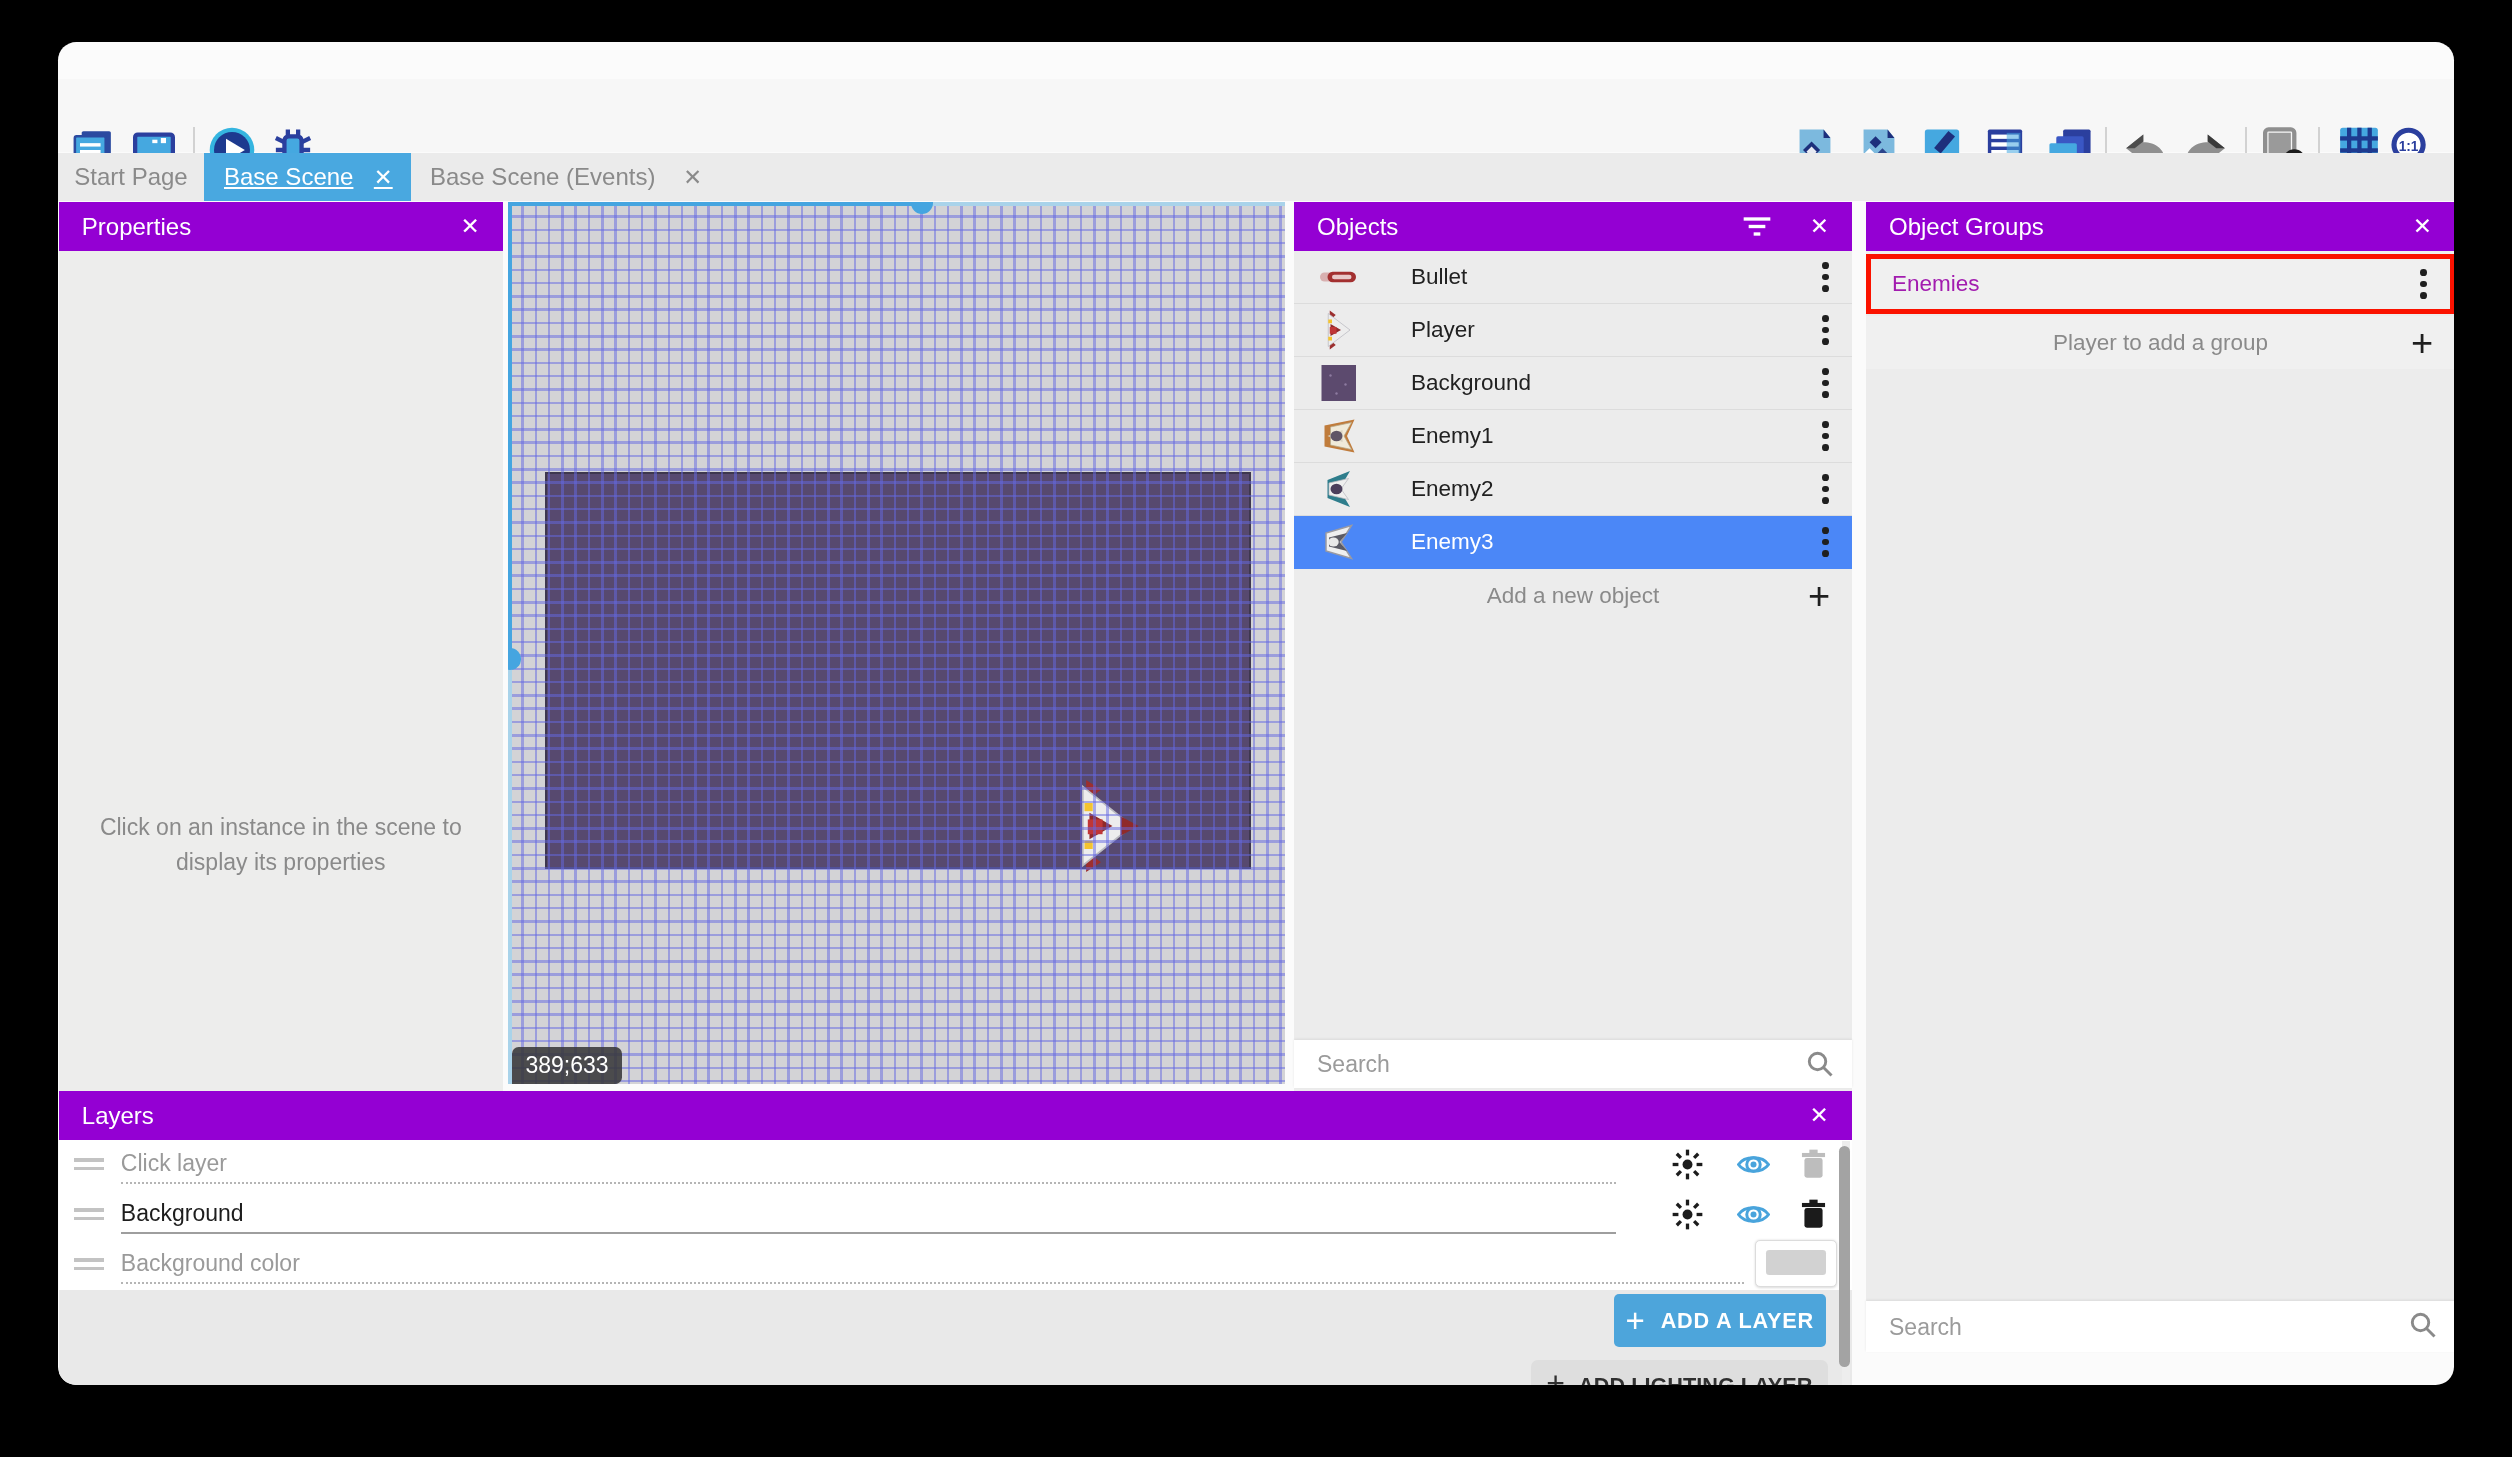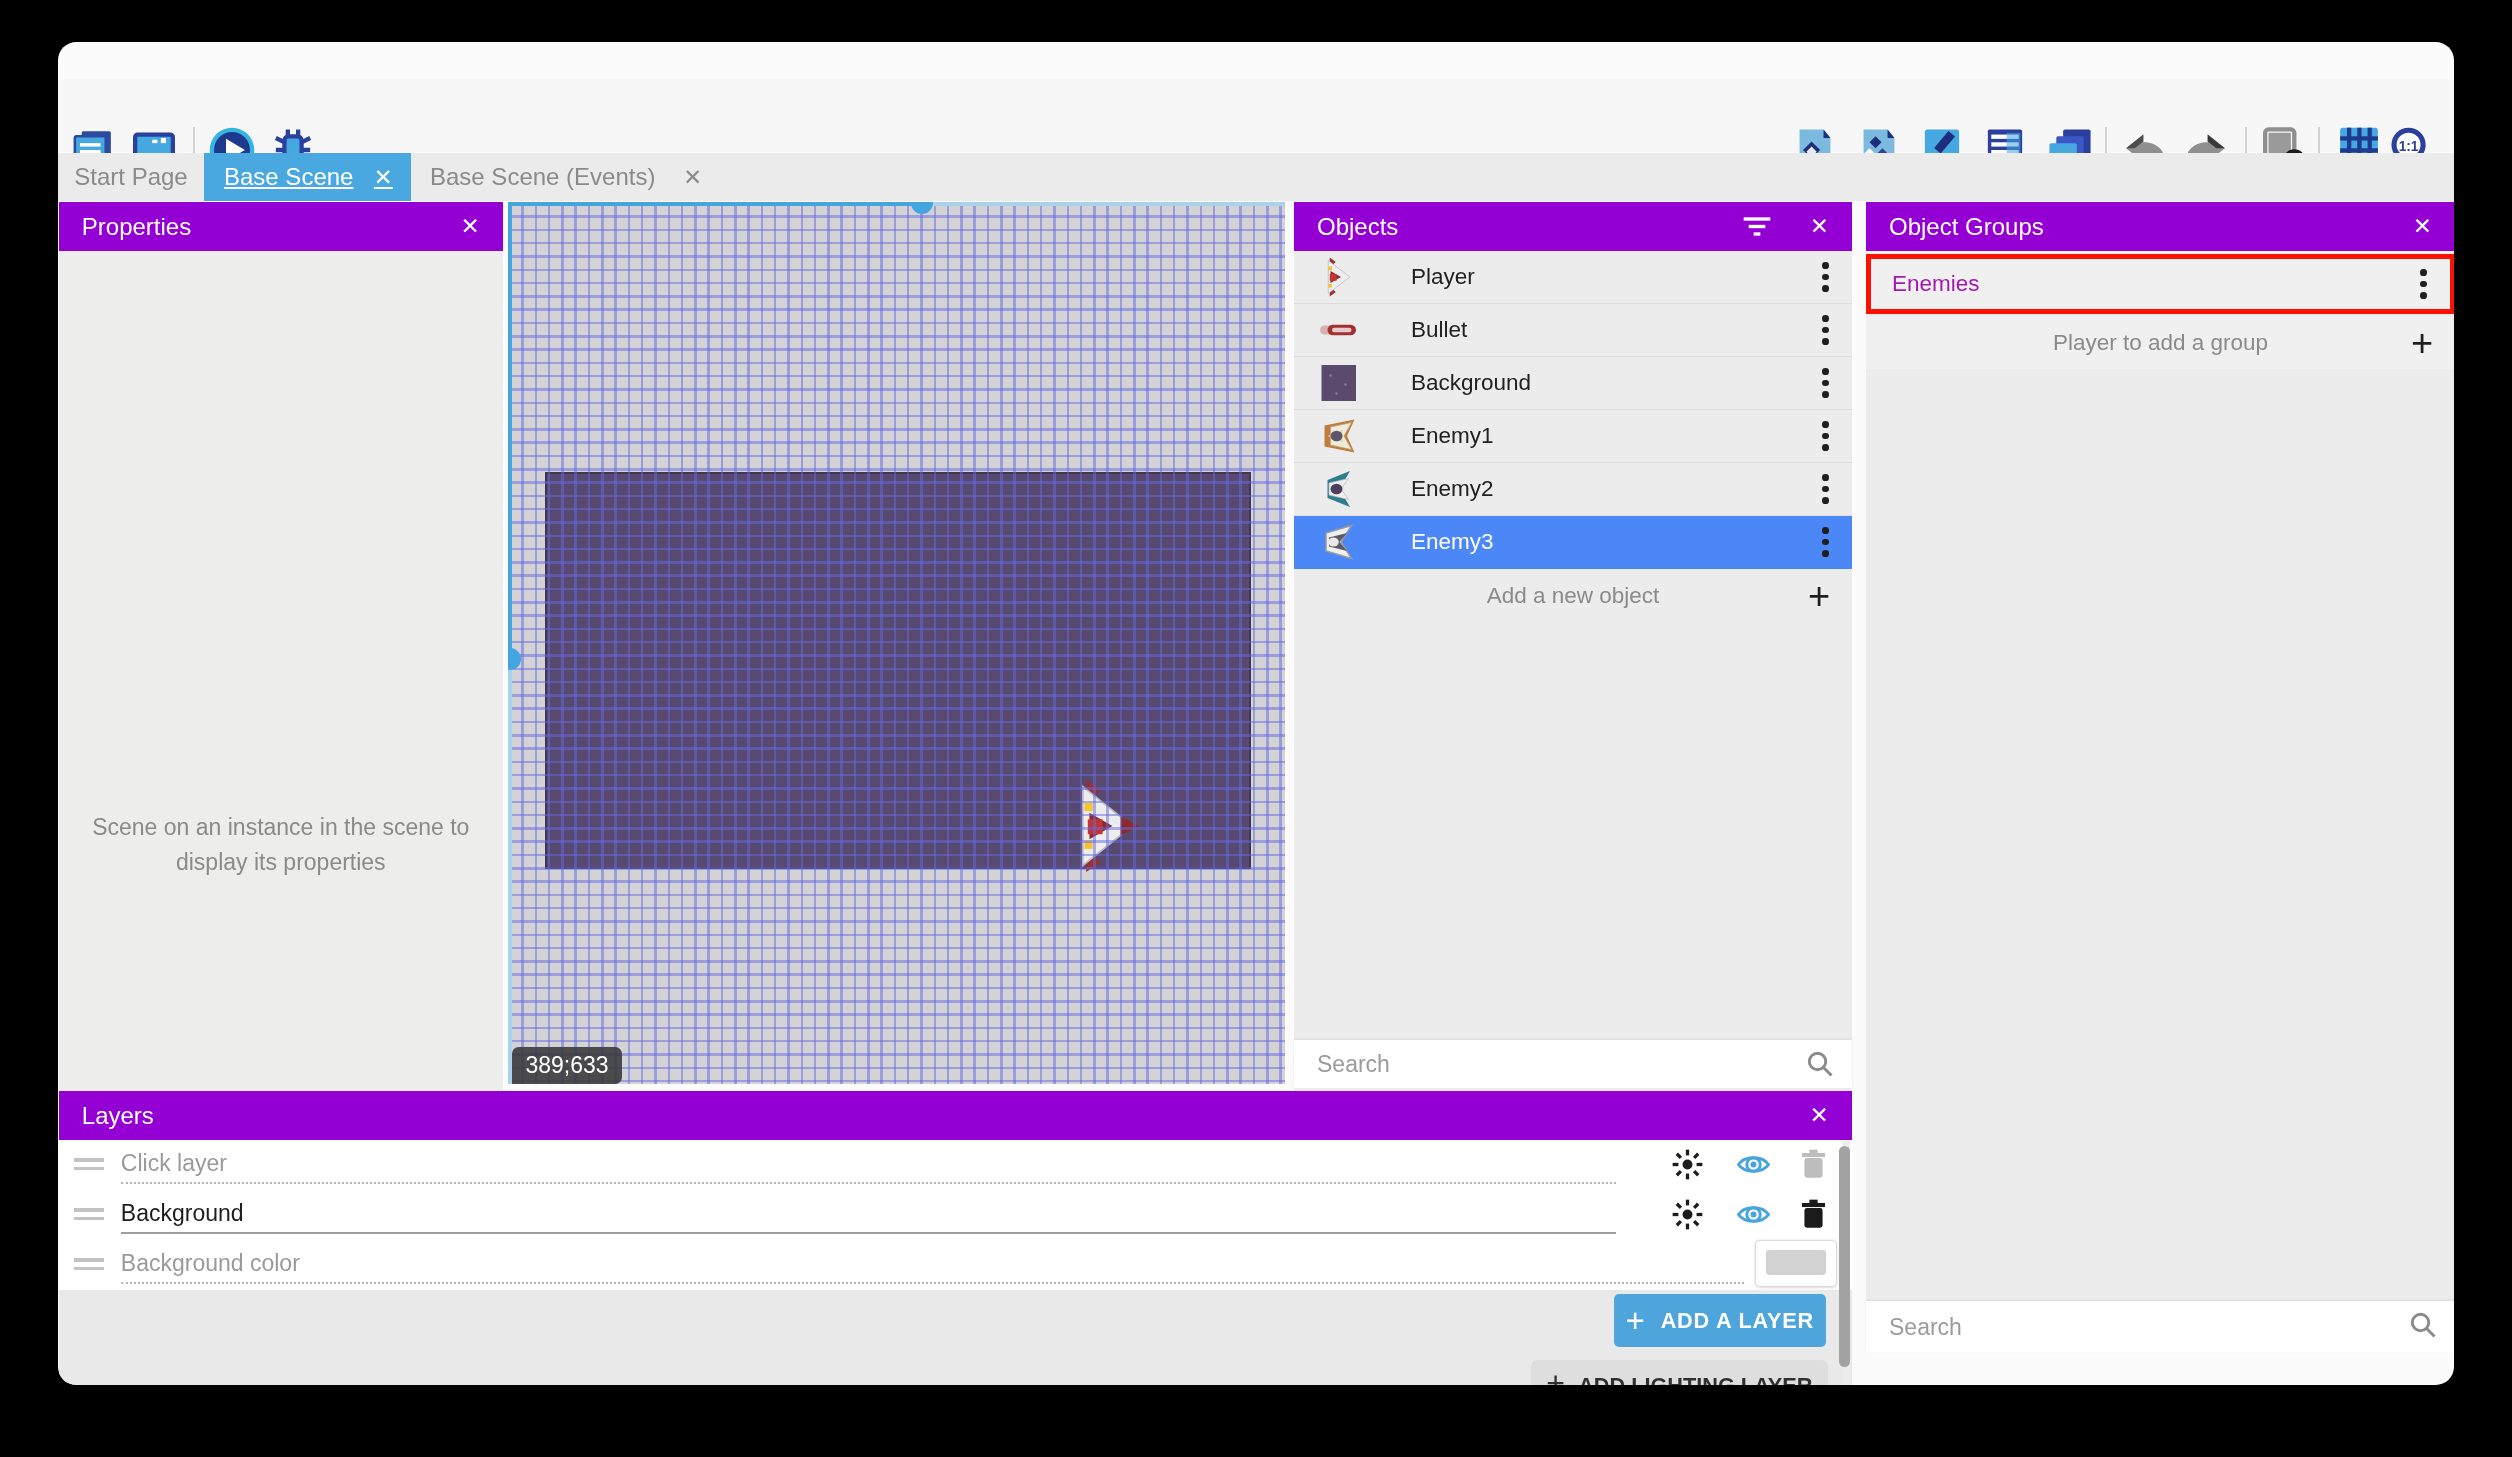--- a/index.html
+++ b/index.html
@@ -188,21 +188,21 @@
       <span class="x">✕</span>
     </div>
   </div>
 
   <div class="panel" style="left:0.8px;top:160px;width:444px;height:889px;background:#ededec">
     <div class="phead">
       <span>Properties</span>
       <span class="x">✕</span>
     </div>
     <div style="position:absolute;left:16.7px;right:16.7px;top:608px;text-align:center;color:#8a8a8a;font-size:23px;line-height:35px">
-      <div>Scene on an instance in the scene to</div>
+      <div>Click on an instance in the scene to</div>
       <div>display its properties</div>
     </div>
   </div>
 
   <div class="canvas">
     <div class="bgrect"></div>
     <svg style="position:absolute;left:566px;top:578px;width:67px;height:92px" viewBox="0 0 40 56">
       <polygon points="7,0 16,6 7,13" fill="#9c2f2f"></polygon>
       <polygon points="7,43 16,50 7,56" fill="#9c2f2f"></polygon>
       <polygon points="5,4 35,28 5,52" fill="#ededed" stroke="#b9b9c0" stroke-width="1"></polygon>
@@ -229,44 +229,44 @@
       <svg style="margin-left:auto;width:32px;height:25px" viewBox="0 0 38 30">
         <rect x="3" y="4" width="32" height="4" fill="#fff"></rect>
           <rect x="9" y="13" width="20" height="4" fill="#fff"></rect>
         <rect x="15" y="22" width="8" height="4" fill="#fff"></rect>
       </svg>
       <span class="x" style="margin-left:37px">✕</span>
     </div>
     <div style="position:absolute;left:0;right:0;top:49px">
 
       <div class="orow">
+        <svg class="oicon" viewBox="0 0 56 56">
+          <rect x="4" y="22" width="30" height="12" rx="6" fill="#c97f7f" opacity=".55"></rect>
+          <rect x="14" y="21" width="38" height="14" rx="7" fill="#a33030"></rect>
+          <rect x="20" y="25" width="26" height="6" rx="3" fill="#e8c9c9"></rect>
+        </svg>
+        <span class="lbl">Bullet</span>
+        <span class="kebab">
+            <i></i>
+            <i></i>
+            <i></i>
+          </span>
+      </div>
+
+      <div class="orow">
         <svg class="oicon" viewBox="0 0 40 56">
           <polygon points="9,2 17,8 9,15" fill="#9c2f2f"></polygon>
             <polygon points="9,41 17,48 9,54" fill="#9c2f2f"></polygon>
           <polygon points="7,6 36,28 7,50" fill="#ededed" stroke="#b9b9c0" stroke-width="1"></polygon>
           <polygon points="10,20 24,28 10,36" fill="#8f2a2a"></polygon>
             <rect x="9" y="24" width="9" height="9" fill="#c03636"></rect>
           <rect x="7" y="14" width="5" height="5" fill="#f4c430"></rect>
             <rect x="7" y="37" width="5" height="5" fill="#f4c430"></rect>
         </svg>
         <span class="lbl">Player</span>
-        <span class="kebab">
-            <i></i>
-            <i></i>
-            <i></i>
-          </span>
-      </div>
-
-      <div class="orow">
-        <svg class="oicon" viewBox="0 0 56 56">
-          <rect x="4" y="22" width="30" height="12" rx="6" fill="#c97f7f" opacity=".55"></rect>
-          <rect x="14" y="21" width="38" height="14" rx="7" fill="#a33030"></rect>
-          <rect x="20" y="25" width="26" height="6" rx="3" fill="#e8c9c9"></rect>
-        </svg>
-        <span class="lbl">Bullet</span>
         <span class="kebab">
             <i></i>
             <i></i>
             <i></i>
           </span>
       </div>
 
       <div class="orow">
         <svg class="oicon" viewBox="0 0 56 56">
           <rect x="6" y="4" width="46" height="48" fill="#5c4a6e"></rect>

